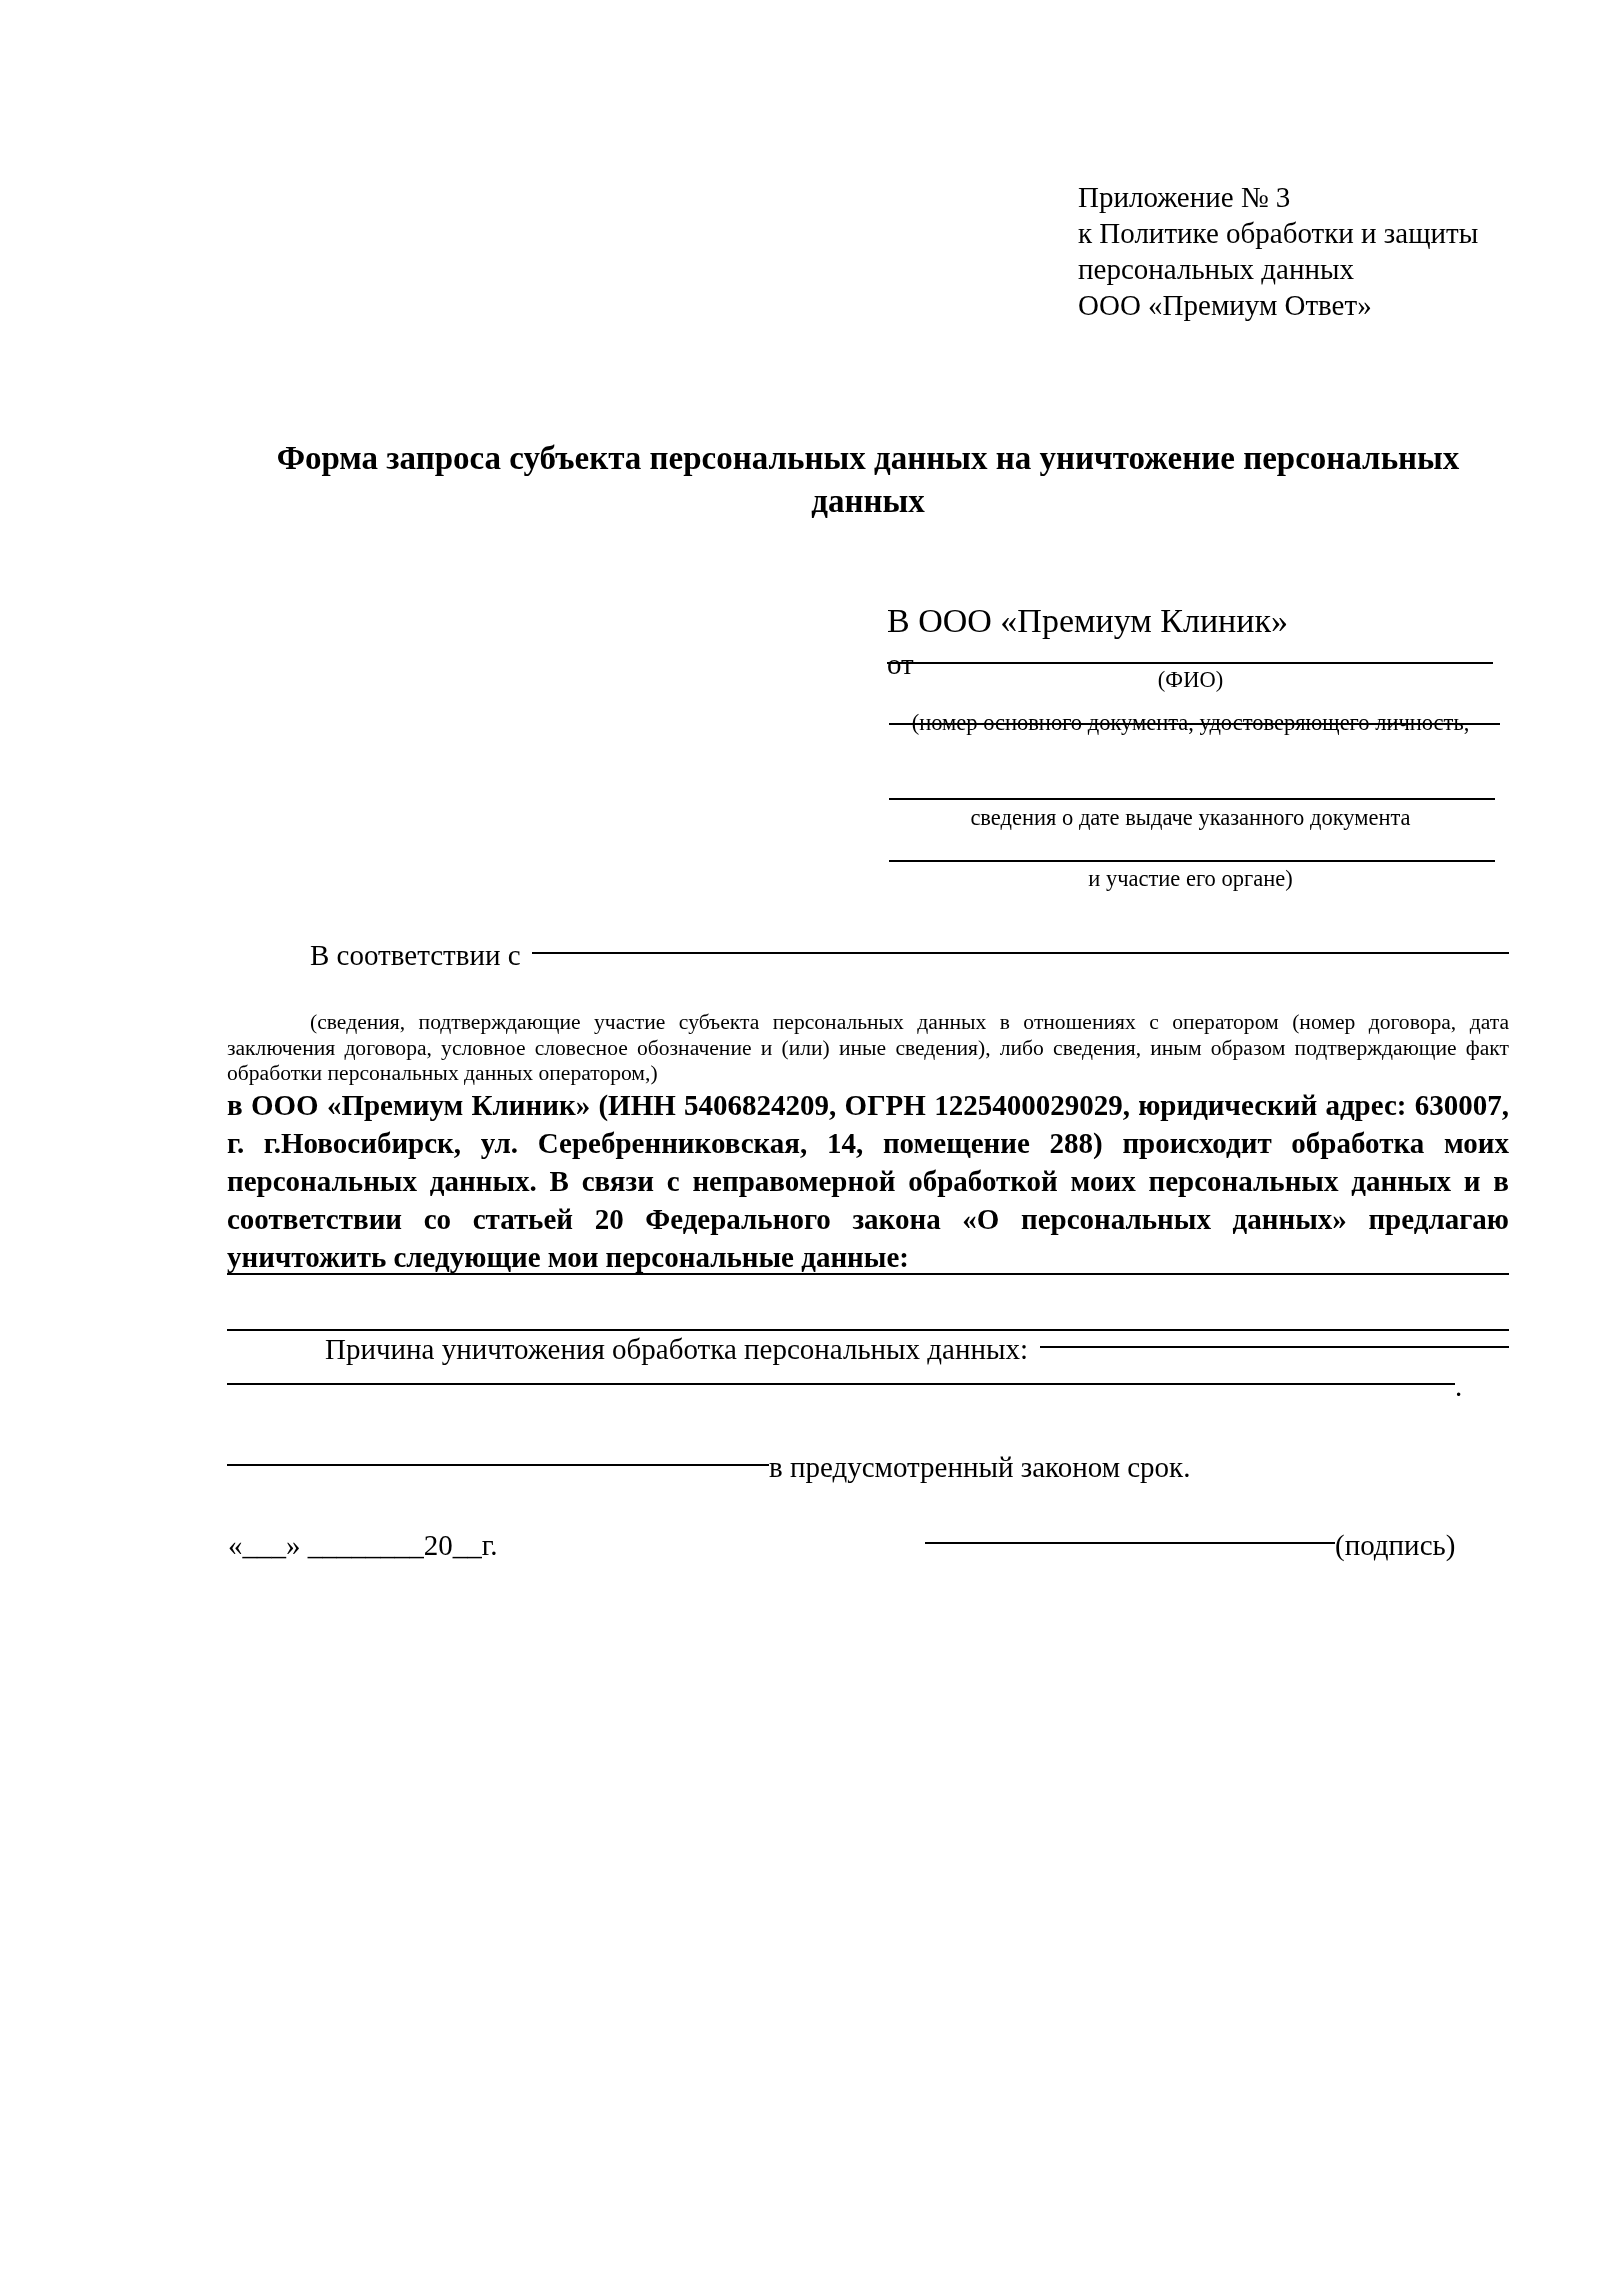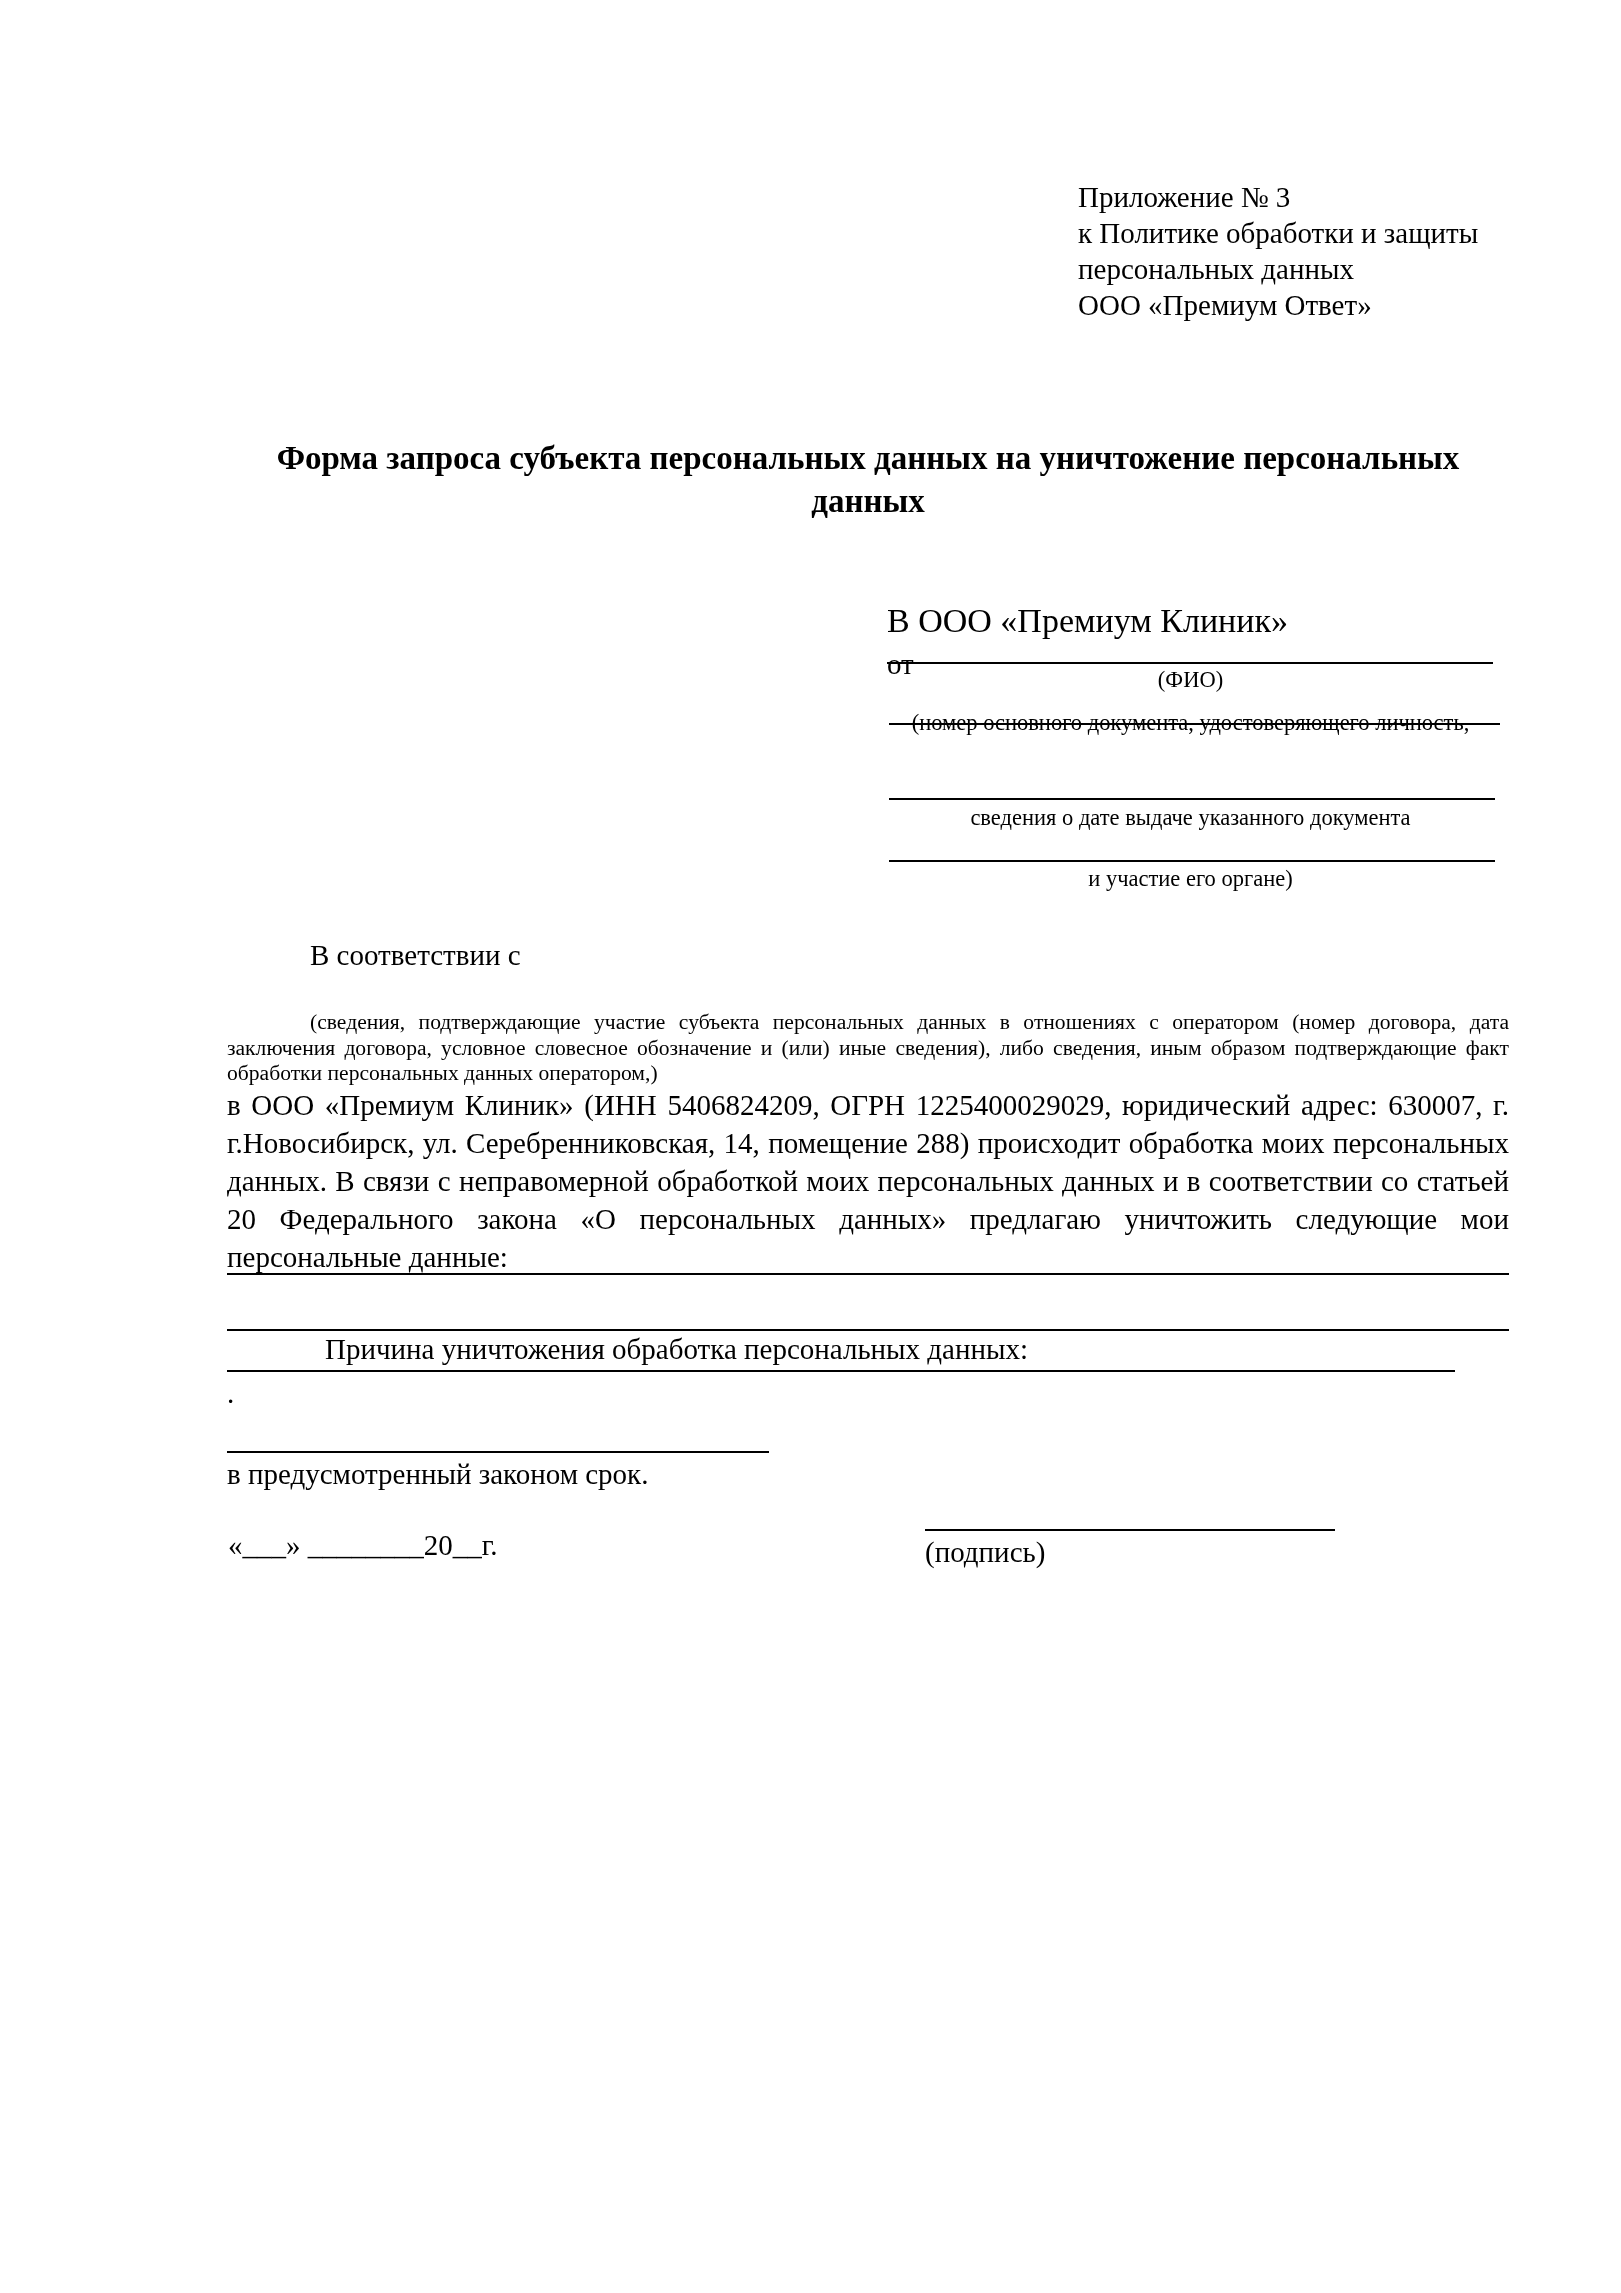--- a/index.html
+++ b/index.html
@@ -11,25 +11,25 @@
     font-family:"Liberation Serif","DejaVu Serif",serif;
     overflow:hidden;
   }
   .abs{position:absolute;margin-top:36px;}
   .app-block{left:1078px;top:143px;font-size:29px;line-height:36px;white-space:nowrap;}
   .doc-title{left:227px;top:401px;width:1282px;text-align:center;font-weight:bold;font-size:33px;line-height:43px;}
   .addr-to{left:887px;top:566px;font-size:34px;white-space:nowrap;}
   .addr-from{left:887px;top:612px;font-size:29px;}
   .rule{position:absolute;border-top:2.9px solid #000;height:0;}
   .cap{position:absolute;font-size:22.5px;line-height:26.5px;text-align:center;}
-  .flexline{position:absolute;display:flex;align-items:flex-start;font-size:29px;line-height:33px;white-space:nowrap;flex-direction:column;}
+  .flexline{position:absolute;display:flex;align-items:center;font-size:29px;line-height:33px;white-space:nowrap;}
   .fill{border-bottom:2.9px solid #000;margin-bottom:4.9px;}
   .grow{flex:1 1 auto;margin-left:11.8px;}
   .note{left:227px;top:974px;width:1282px;font-size:21.6px;line-height:25.5px;text-align:justify;text-indent:83px;}
-  .para{left:227px;top:1050px;width:1282px;font-size:29px;line-height:38px;text-align:justify;}
+  .para{left:227px;top:1050px;width:1282px;font-size:29px;line-height:38px;text-align:justify;font-weight:bold;}
   .answer1{left:227px;top:1409px;width:1282px;font-size:29px;line-height:38px;text-indent:98px;text-align:justify;text-align-last:justify;}
   .indent85{margin-left:83px;}
   .indent100{margin-left:98px;}
 </style>
 </head>
 <body>
 
 <div class="page">
 
   <div class="abs app-block">

